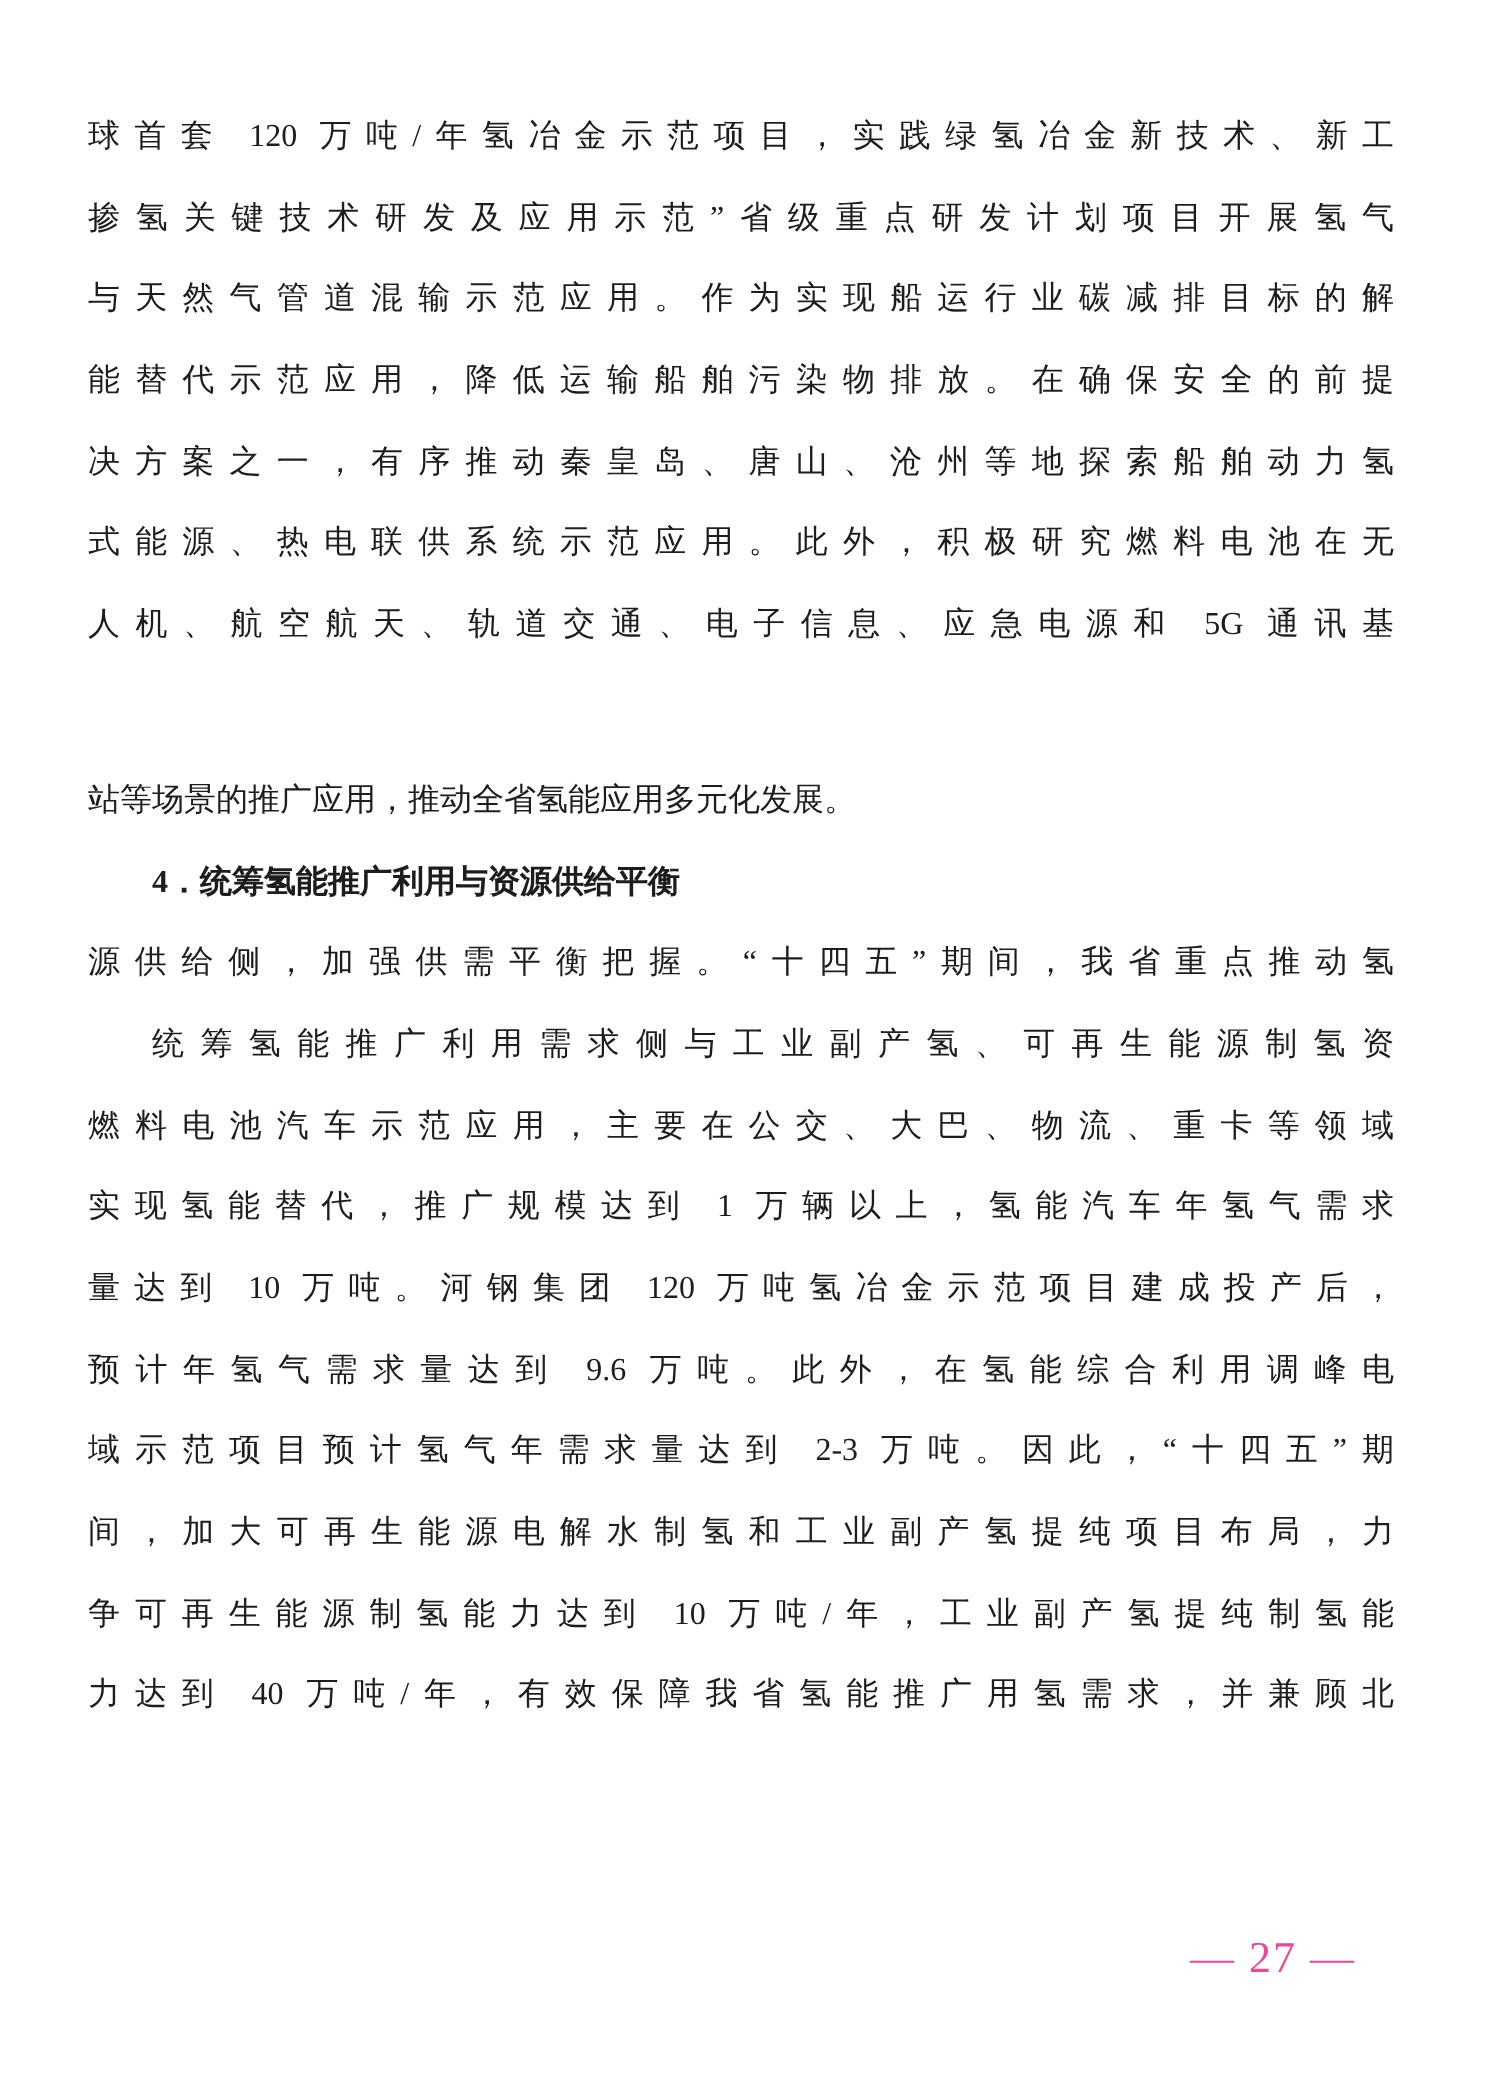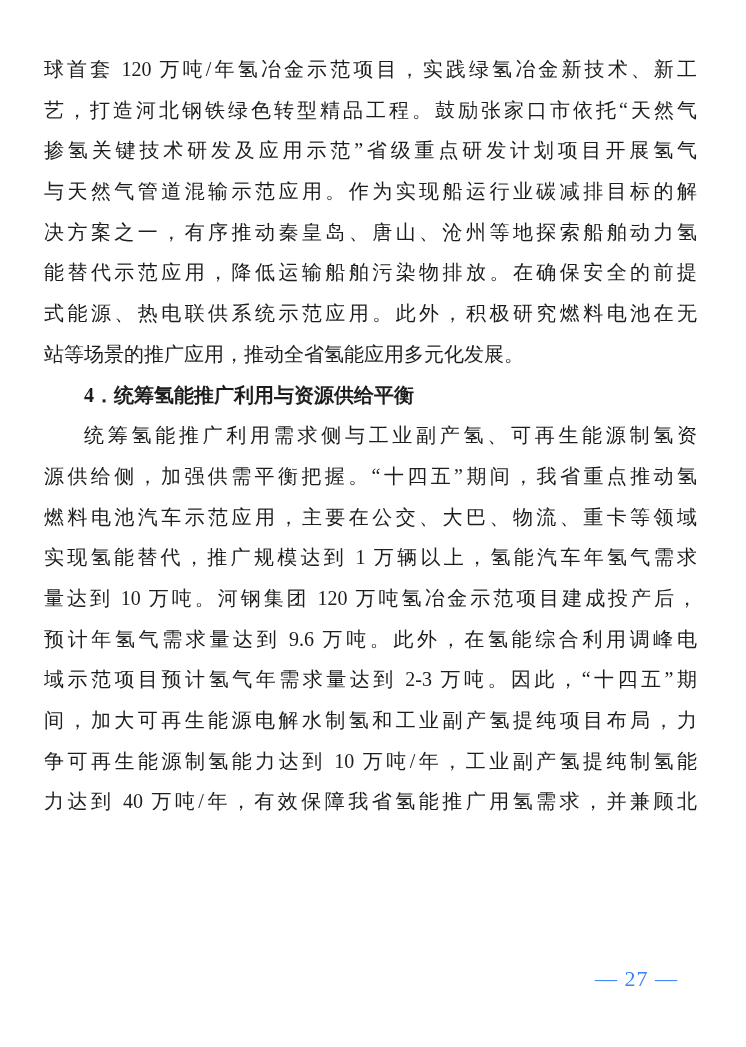--- a/index.html
+++ b/index.html
@@ -18,72 +18,73 @@
   }
   .textblock {
     position: absolute;
     left: 44px;
     top: 49px;
     width: 653px;
   }
   .line {
     height: 40.7px;
     line-height: 40.7px;
-    font-size: 20px;
+    font-size: 16px;
     white-space: nowrap;
     text-align: justify;
     text-align-last: justify;
     text-justify: inter-character;
     overflow: visible;
   }
   .line.para-end {
     text-align: right;
     text-align-last: left;
+    margin-top: 47px;
   }
   .line.indent {
     text-indent: 2em;
   }
   .line.heading {
     font-weight: 700;
     text-align: center;
     text-align-last: left;
     text-indent: 2em;
   }
   .pageno {
     position: absolute;
     top: 966px;
     right: 68px;
     font-size: 22px;
     line-height: 26px;
-    color: #3b82f6;
+    color: #ec4899;
     letter-spacing: 1px;
   }
 </style>
 </head>
 <body>
 
 <div class="page">
   <div class="textblock">
 
     <div>
       <div class="line">球首套 120 万吨/年氢冶金示范项目，实践绿氢冶金新技术、新工</div>
-      <div class="line">艺，打造河北钢铁绿色转型精品工程。鼓励张家口市依托“天然气</div>
       <div class="line">掺氢关键技术研发及应用示范”省级重点研发计划项目开展氢气</div>
       <div class="line">与天然气管道混输示范应用。作为实现船运行业碳减排目标的解</div>
+      <div class="line">能替代示范应用，降低运输船舶污染物排放。在确保安全的前提</div>
       <div class="line">决方案之一，有序推动秦皇岛、唐山、沧州等地探索船舶动力氢</div>
-      <div class="line">能替代示范应用，降低运输船舶污染物排放。在确保安全的前提</div>
       <div class="line">式能源、热电联供系统示范应用。此外，积极研究燃料电池在无</div>
+      <div class="line">人机、航空航天、轨道交通、电子信息、应急电源和 5G 通讯基</div>
       <div class="line para-end">站等场景的推广应用，推动全省氢能应用多元化发展。</div>
     </div>
 
     <div class="line heading">4．统筹氢能推广利用与资源供给平衡</div>
 
     <div>
+      <div class="line">源供给侧，加强供需平衡把握。“十四五”期间，我省重点推动氢</div>
       <div class="line indent">统筹氢能推广利用需求侧与工业副产氢、可再生能源制氢资</div>
-      <div class="line">源供给侧，加强供需平衡把握。“十四五”期间，我省重点推动氢</div>
       <div class="line">燃料电池汽车示范应用，主要在公交、大巴、物流、重卡等领域</div>
       <div class="line">实现氢能替代，推广规模达到 1 万辆以上，氢能汽车年氢气需求</div>
       <div class="line">量达到 10 万吨。河钢集团 120 万吨氢冶金示范项目建成投产后，</div>
       <div class="line">预计年氢气需求量达到 9.6 万吨。此外，在氢能综合利用调峰电</div>
       <div class="line">域示范项目预计氢气年需求量达到 2-3 万吨。因此，“十四五”期</div>
       <div class="line">间，加大可再生能源电解水制氢和工业副产氢提纯项目布局，力</div>
       <div class="line">争可再生能源制氢能力达到 10 万吨/年，工业副产氢提纯制氢能</div>
       <div class="line">力达到 40 万吨/年，有效保障我省氢能推广用氢需求，并兼顾北</div>
     </div>
 

